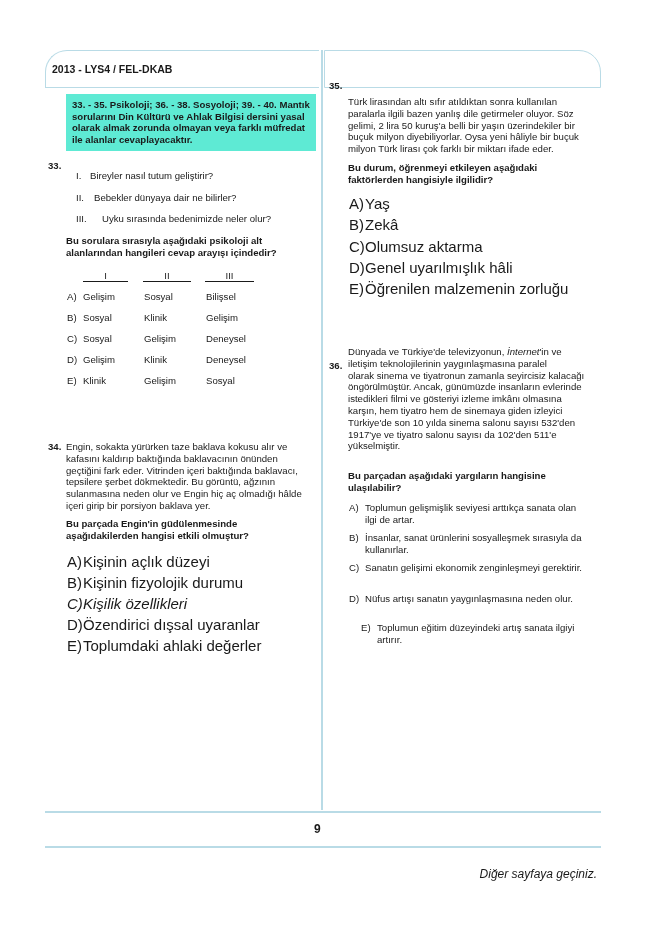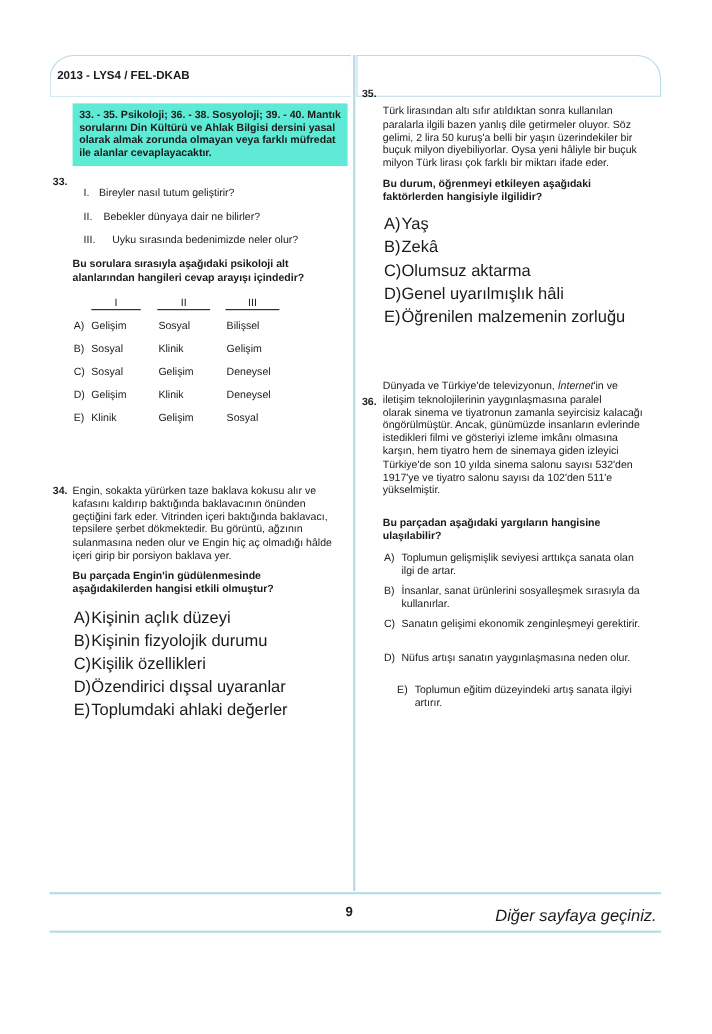--- a/index.html
+++ b/index.html
@@ -17,21 +17,21 @@
               font-size: 9.6px; font-weight: bold; line-height: 11.5px; padding: 5px 6px 0 6px; box-sizing: border-box; }
   .qnum { position: absolute; font-weight: bold; font-size: 9.6px; }
   .stem { font-weight: bold; }
   .opt { position: absolute; font-size: 15px; white-space: nowrap; }
   .optl { display: inline-block; width: 16px; }
   .roman { position: absolute; font-size: 9.6px; white-space: nowrap; }
   .colhead { position: absolute; font-size: 9.6px; text-align: center; border-bottom: 1px solid #1a1a1a; height: 11px; line-height: 11px; }
   .cell { position: absolute; font-size: 9.6px; }
   .foot-line { position: absolute; left: 45px; width: 556px; height: 1.5px; background: #b9dbe6; }
   .pagenum { position: absolute; left: 314px; top: 822px; font-size: 12px; font-weight: bold; }
-  .next { position: absolute; right: 50px; top: 824px; font-size: 15px; font-style: italic; margin-left: 30px; }
+  .next { position: absolute; right: 50px; top: 867px; font-size: 12px; font-style: italic; margin-left: 30px; }
   .wrap { position: absolute; font-size: 9.6px; line-height: 11.8px; }
 </style>
 </head>
 <body>
 
 <div class="hdr-left">
   <span class="t">2013 - LYS4 / FEL-DKAB</span>
 </div>
 <div class="hdr-divider"></div>
 <div class="hdr-right"></div>
@@ -100,21 +100,21 @@
     <div>tepsilere şerbet dökmektedir. Bu görüntü, ağzının</div>
     <div>sulanmasına neden olur ve Engin hiç aç olmadığı hâlde</div>
     <div>içeri girip bir porsiyon baklava yer.</div>
   </div>
   <div class="wrap stem" style="left:66px; top:518px;">
     <div>Bu parçada Engin'in güdülenmesinde</div>
     <div>aşağıdakilerden hangisi etkili olmuştur?</div>
   </div>
   <div class="opt" style="left:67px; top:553px;"><span class="optl">A)</span><span>Kişinin açlık düzeyi</span></div>
   <div class="opt" style="left:67px; top:574px;"><span class="optl">B)</span><span>Kişinin fizyolojik durumu</span></div>
-  <div class="opt" style="left:67px; top:595px;"><span class="optl">C)</span><span>Kişilik özellikleri</span></div>
+  <div class="opt" style="left:67px; top:595px;font-style:italic;"><span class="optl">C)</span><span>Kişilik özellikleri</span></div>
   <div class="opt" style="left:67px; top:616px;"><span class="optl">D)</span><span>Özendirici dışsal uyaranlar</span></div>
   <div class="opt" style="left:67px; top:637px;"><span class="optl">E)</span><span>Toplumdaki ahlaki değerler</span></div>
 </div>
 
 <div>
   <span class="qnum" style="left:329px; top:80px;">35.</span>
   <div class="wrap" style="left:348px; top:96px;">
     <div>Türk lirasından altı sıfır atıldıktan sonra kullanılan</div>
     <div>paralarla ilgili bazen yanlış dile getirmeler oluyor. Söz</div>
     <div>gelimi, 2 lira 50 kuruş'a belli bir yaşın üzerindekiler bir</div>

